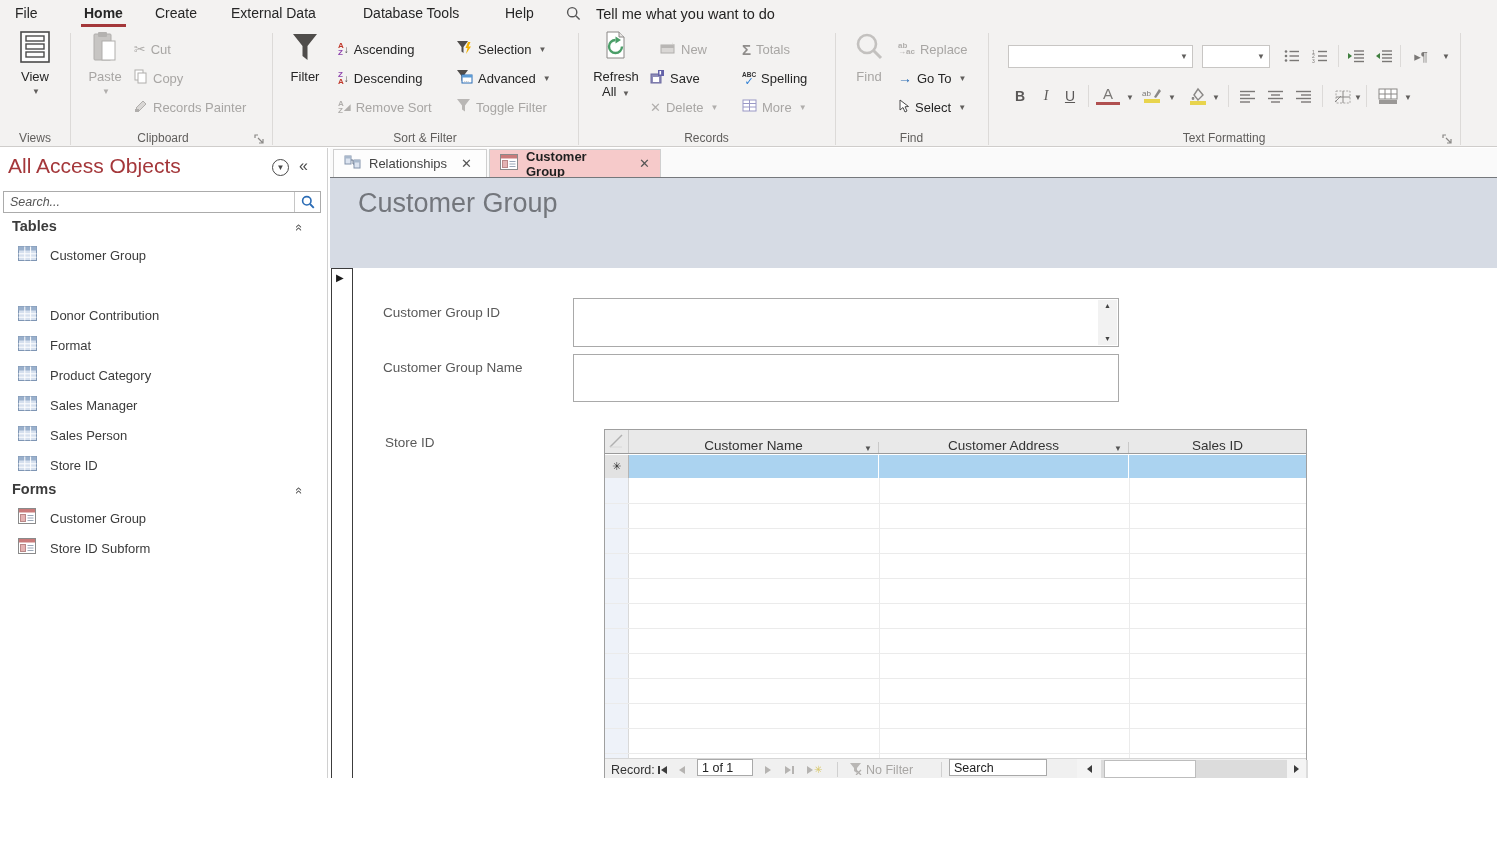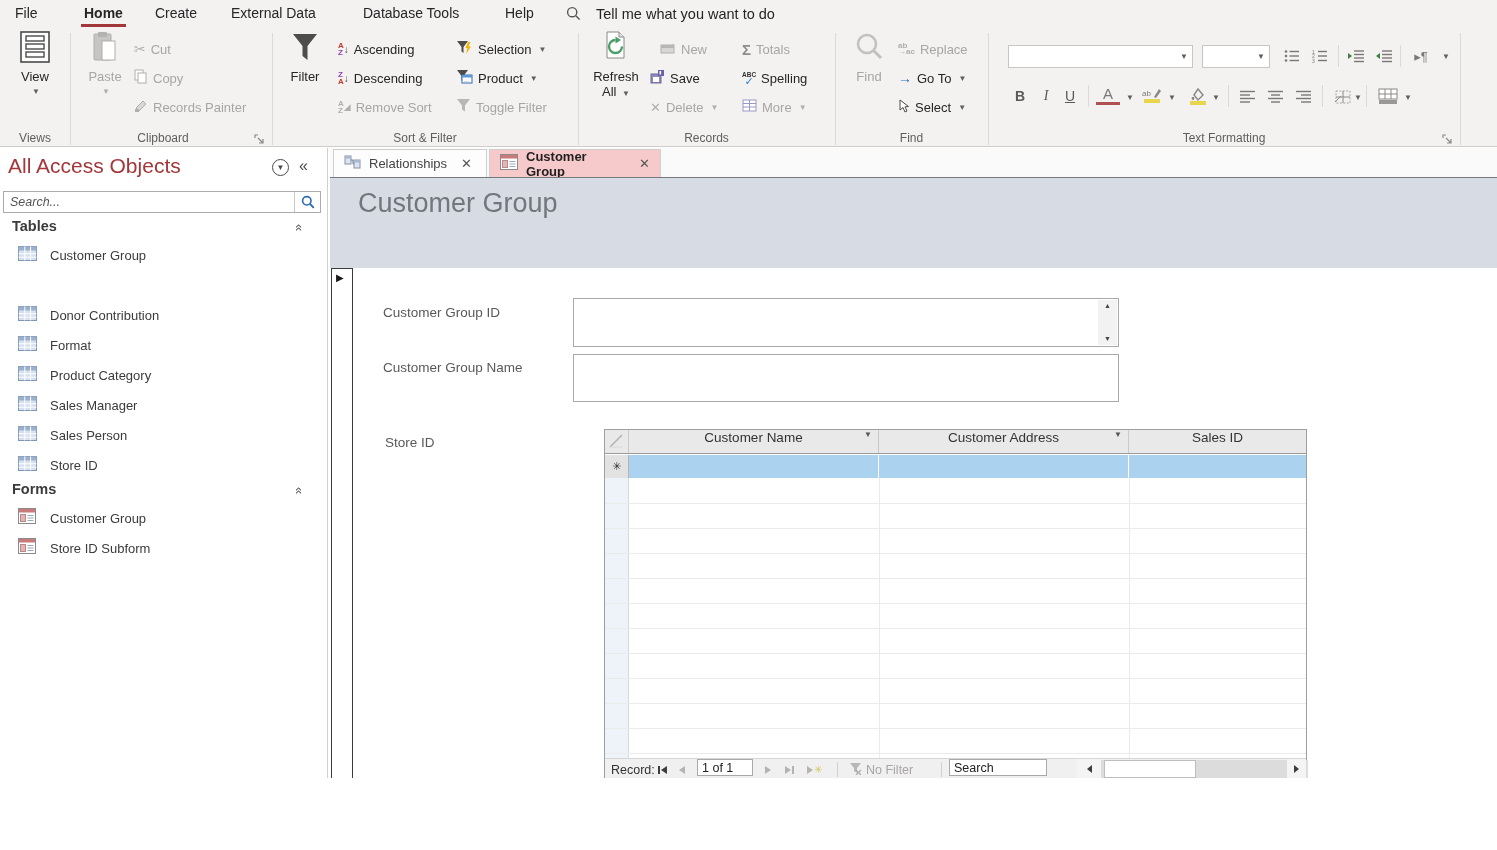--- a/index.html
+++ b/index.html
@@ -48,21 +48,21 @@
   .recsel{position:absolute;left:1px;top:120px;width:22px;height:582px;background:#fff;border:1px solid #3c3c3c;border-bottom:none;}
   .recsel .tri{position:absolute;left:4px;top:3px;font-size:10px;color:#1a1a1a;}
   .flabel{position:absolute;font-size:13.5px;color:#595959;}
   .fbox{position:absolute;background:#fff;border:1px solid #a9a9a9;}
   .spin{position:absolute;right:1px;top:1px;bottom:1px;width:19px;background:#f2f2f2;display:flex;flex-direction:column;justify-content:space-between;align-items:center;padding:2px 0;}
   .spin span{font-size:7px;color:#444;line-height:8px;}
   
   .ds{position:absolute;left:274px;top:281px;width:703px;height:350px;border:1px solid #9f9f9f;background:#fff;}
   .ds-head{position:absolute;left:0;top:0;width:701px;height:24px;background:#e9e9e9;border-bottom:1px solid #9a9a9a;display:flex;}
   .ds-head .corner{width:24px;border-right:1px solid #c9c9c9;position:relative;}
-  .ds-head .col{position:relative;display:flex;align-items:flex-start;justify-content:center;font-size:13.5px;color:#333;border-right:1px solid #c9c9c9;}
+  .ds-head .col{position:relative;display:flex;align-items:flex-end;justify-content:center;font-size:13.5px;color:#333;border-right:1px solid #c9c9c9;margin-top:12px;}
   .ds-head .col .dd2{position:absolute;right:6px;font-size:8px;color:#555;}
   .ds-new{position:absolute;left:0;top:25px;width:701px;height:23px;display:flex;}
   .ds-new .rs{width:24px;background:#e2e2e2;border-right:1px solid #b5b5b5;display:flex;align-items:center;justify-content:center;font-size:11px;color:#333;}
   .ds-new .cell{background:#ABD3F0;border-right:1px solid #fff;}
   .ds-body{position:absolute;left:0;top:48px;width:701px;height:280px;}
   .ds-body .rscol{position:absolute;left:0;top:0;width:24px;height:280px;background:#eef2f9;border-right:1px solid #d9d9d9;}
   .hline{position:absolute;left:0;width:701px;height:1px;background:#ebebeb;}
   .vline{position:absolute;top:0;width:1px;height:280px;background:#ebebeb;}
   
   .dsnav{position:absolute;left:0;top:328px;width:701px;height:22px;background:#f0f0f0;border-top:1px solid #d6d6d6;font-size:12.5px;color:#333;text-decoration:underline;}
@@ -209,21 +209,21 @@
     </div>
     <div class="sbtn" style="left:456px;top:40px">
       <span>
         <svg width="17" height="15" viewBox="0 0 17 15">
             <path d="M1 1 H12 L7.5 7 V13 L5.5 11.5 V7 Z" fill="#4f4d4b"></path>
             <rect x="6" y="6" width="10" height="8" fill="#fff" stroke="#2b6cb5"></rect>
             <rect x="6" y="6" width="10" height="2.5" fill="#5b9bd5"></rect>
             <text x="8" y="13" font-size="6" fill="#555">...</text>
           </svg>
       </span>
-      <span>Product</span>
+      <span>Advanced</span>
         <span class="dd">▼</span>
     </div>
     <div class="sbtn dis" style="left:456px;top:69px">
       <span>
         <svg width="15" height="15" viewBox="0 0 15 15">
             <path d="M1 1 H14 L9 7.5 V13.5 L6 11.5 V7.5 Z" fill="#b9b7b5"></path>
           </svg>
       </span>
       <span>Toggle Filter</span>
     </div>

